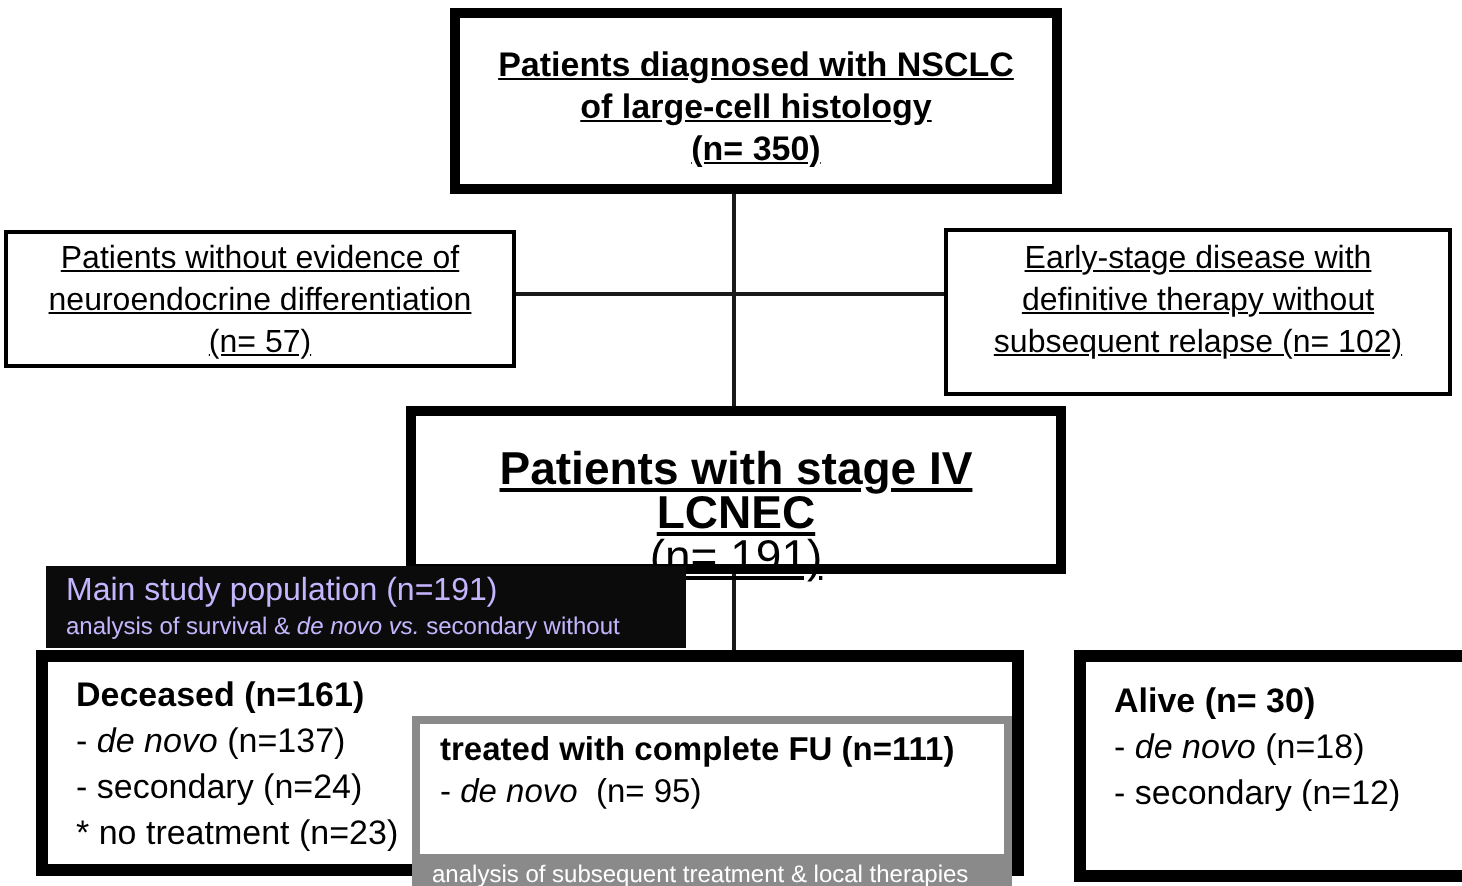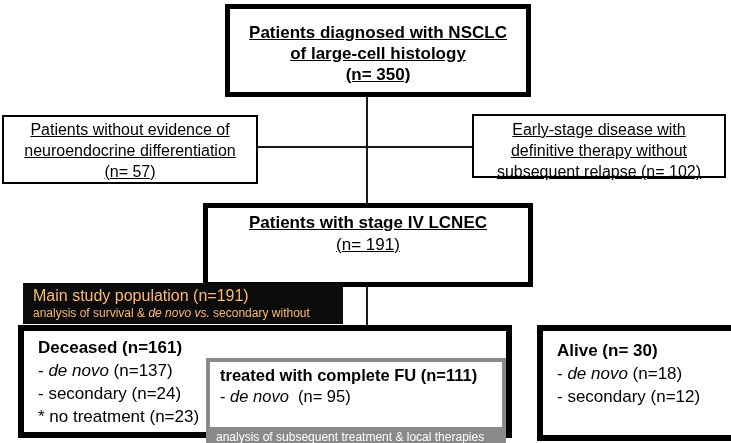--- a/index.html
+++ b/index.html
@@ -21,30 +21,30 @@
     font-size:17px;font-weight:bold;line-height:21px;padding-top:13px;}
 
   
   #conn-top-v{left:366px;top:95px;width:2px;height:110px;}
   #conn-mid-h{left:256px;top:146px;width:218px;height:2px;}
   #conn-bot-v{left:366px;top:265px;width:2px;height:62px;}
 
   
   #excl-left{left:2px;top:115px;width:256px;height:69px;border:2px solid #000;
     font-size:16px;line-height:21px;padding-top:2px;}
-  #excl-right{left:472px;top:114px;width:254px;height:64px;border:2px solid #000;
+  #excl-right{left:472px;top:114px;width:254px;height:84px;border:2px solid #000;
     font-size:16px;line-height:21px;padding-top:3px;}
 
   
   #stage-box{left:203px;top:203px;width:330px;height:84px;border:5px solid #000;
-    font-size:17px;line-height:22px;padding-top:4px;}
+    font-size:23px;line-height:22px;padding-top:15px;}
 
   
   #banner{position:absolute;left:23px;top:283px;width:320px;height:41px;
-    background:#0b0b0b;color:#fdba74;box-sizing:border-box;padding:3px 0 0 10px;}
+    background:#0b0b0b;color:#c4b5fd;box-sizing:border-box;padding:3px 0 0 10px;}
   #banner .t{font-size:16px;line-height:20px;}
   #banner .s{font-size:12px;line-height:14px;}
 
   
   #outer-box{left:18px;top:325px;width:494px;height:113px;border:6px solid #000;}
   #deceased{position:absolute;left:14px;top:5px;font-size:17px;line-height:23px;white-space:nowrap;}
 
   
   #treated{position:absolute;left:206px;top:358px;width:300px;height:95px;
     box-sizing:border-box;border:4px solid #8a8a8a;background:#ffffff;

